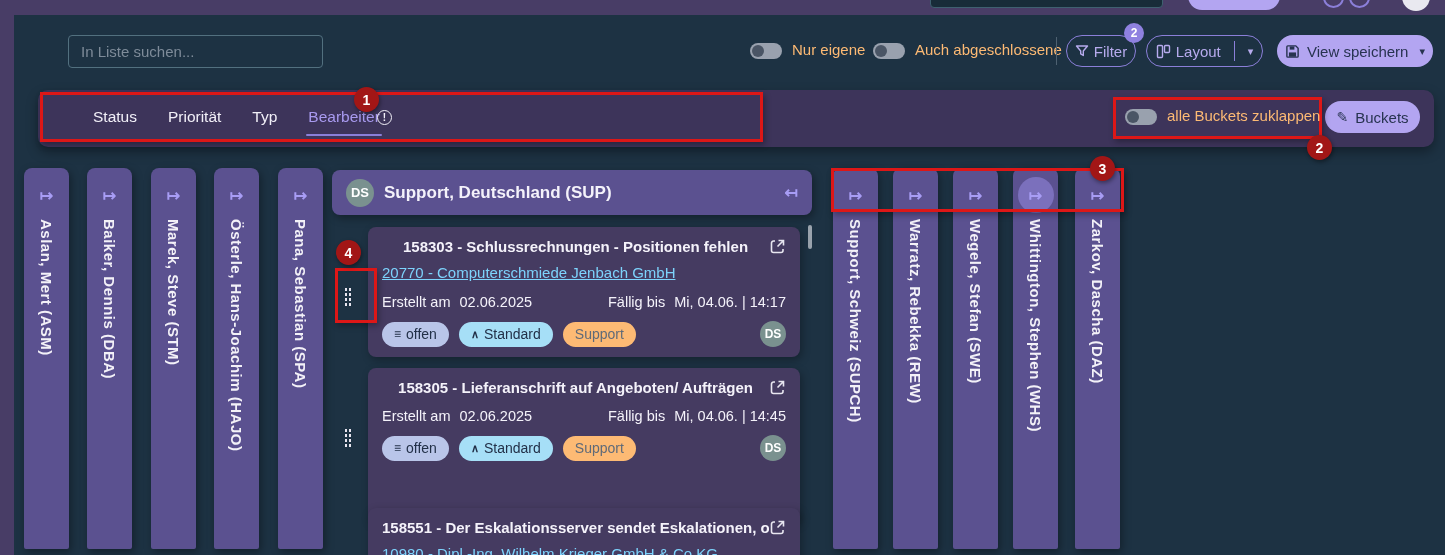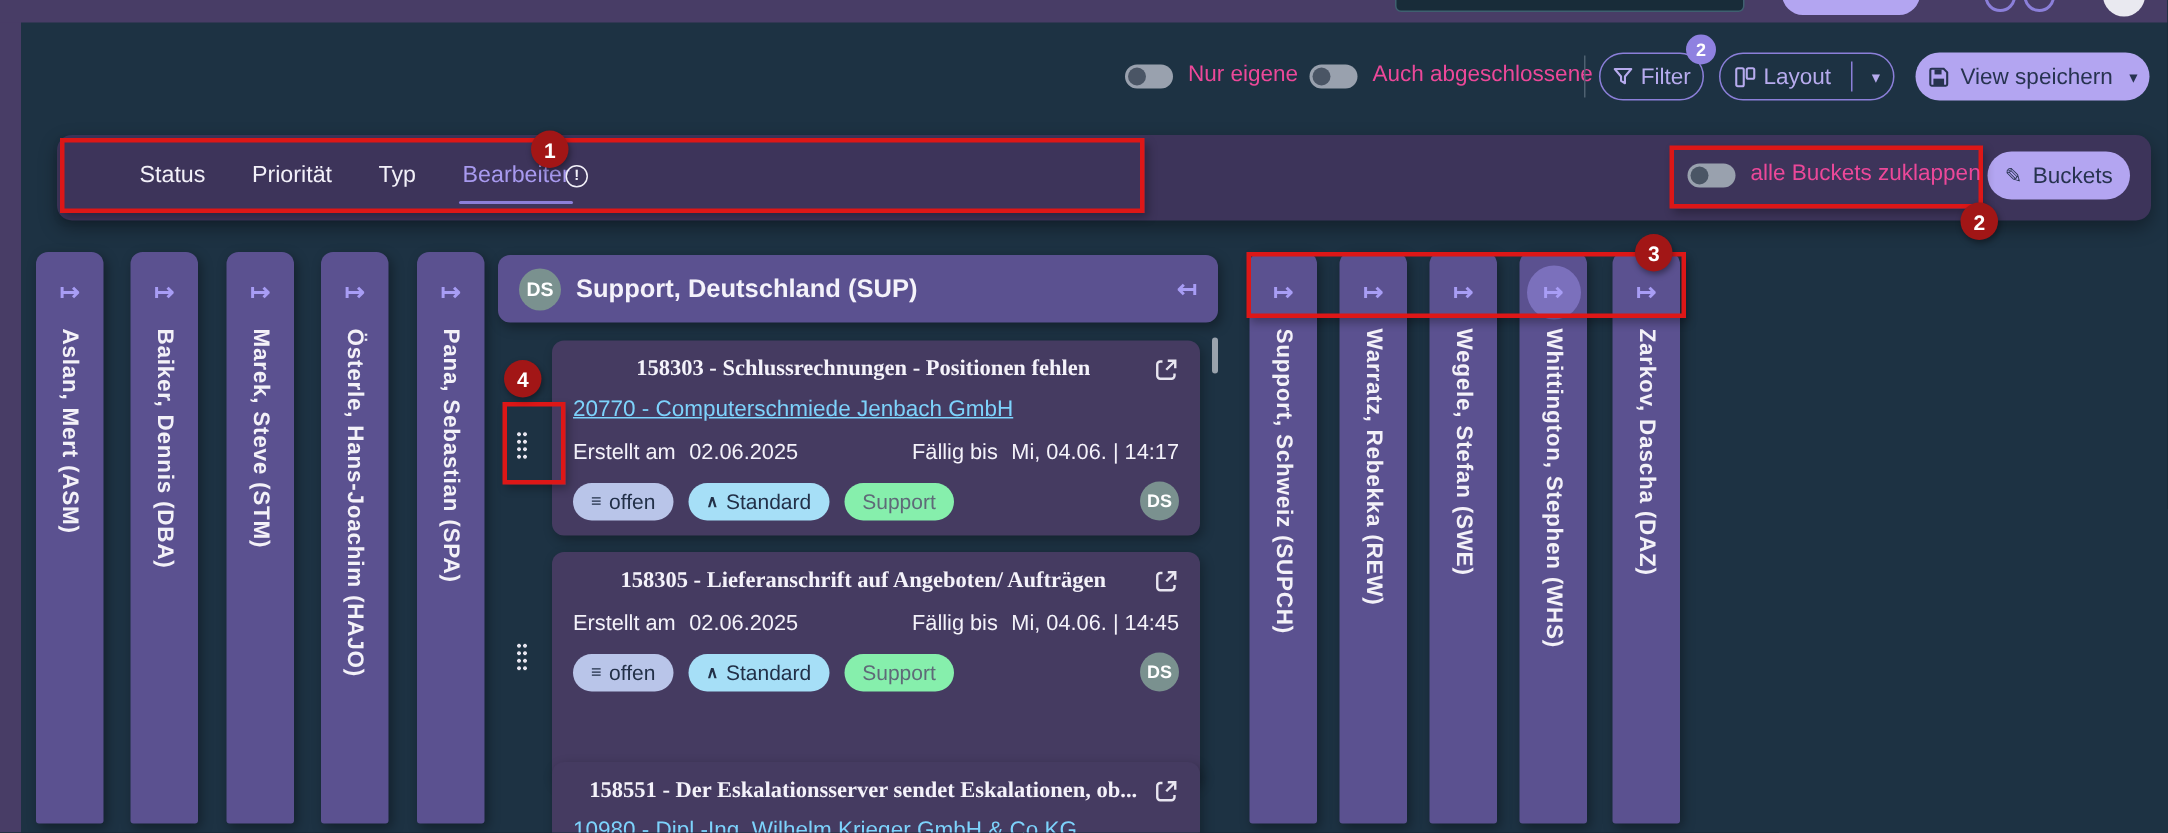--- a/index.html
+++ b/index.html
@@ -18,21 +18,21 @@
   .tb-avatar  { position:absolute; left:1402px; top:-17px; width:28px; height:28px; background:#e9e9f0;
                 border-radius:50%; z-index:6; }
 
   
   .search-input { position:absolute; left:68px; top:35px; width:255px; height:33px; background:transparent;
                   border:1px solid #52707f; border-radius:4px; color:#aebbc7; padding:0 12px; font-size:15px;
                   font-family:"Liberation Sans",sans-serif; }
   .search-input::placeholder { color:#7e8b99; }
   .toggle { position:absolute; width:32px; height:16px; background:#99a1ae; border-radius:9px; cursor:pointer; }
   .toggle .knob { position:absolute; left:2px; top:2px; width:12px; height:12px; border-radius:50%; background:#4a5565; }
-  .tglabel { position:absolute; color:#ec4899; font-size:15px; white-space:nowrap; }
+  .tglabel { position:absolute; color:#fdba74; font-size:15px; white-space:nowrap; }
   .vdivider { position:absolute; left:1056px; top:37px; width:1px; height:28px; background:#4e6171; }
   .obtn { position:absolute; height:32px; border:1px solid #8b7fd9; border-radius:16px; color:#b7abee;
           display:flex; align-items:center; justify-content:center; gap:5px; font-size:15px; cursor:pointer;
           background:transparent; }
   .fbtn { position:absolute; height:32px; background:#b3a5f1; border-radius:16px; color:#273350;
           display:flex; align-items:center; justify-content:center; gap:7px; font-size:15px; cursor:pointer; }
   .badge-count { position:absolute; left:1124px; top:23px; width:20px; height:20px; background:#8f81e0;
                  border-radius:50%; color:#fff; font-size:12px; font-weight:bold; display:flex;
                  align-items:center; justify-content:center; z-index:7; }
   .inner-div { width:1px; height:20px; background:#8b7fd9; margin:0 8px; }
@@ -63,33 +63,33 @@
                    border-radius:8px; box-shadow:2px 3px 8px rgba(0,0,0,.35); display:flex; align-items:center; }
   .bh-avatar { width:28px; height:28px; border-radius:50%; background:#7a918f; color:#fff; font-size:13px;
                font-weight:bold; display:flex; align-items:center; justify-content:center; margin-left:14px; }
   .bh-title { margin-left:10px; color:#f4f2fa; font-size:17px; font-weight:bold; }
   .bh-collapse { margin-left:auto; margin-right:14px; color:#a89df5; font-size:16px; font-weight:bold; cursor:pointer; }
   .scroll-thumb { position:absolute; left:808px; top:225px; width:4px; height:24px; background:#9aa3ad; border-radius:2px; }
 
   
   .card { position:absolute; left:368px; width:432px; background:#453b61; border-radius:8px;
           box-shadow:2px 3px 8px rgba(0,0,0,.3); padding:11px 14px; }
-  .card-title-row { display:flex; align-items:flex-start;font-family:Liberation Serif, serif; }
+  .card-title-row { display:flex; align-items:flex-start; }
   .card-title { flex:1; text-align:center; color:#f4f2fa; font-size:15px; font-weight:bold;
                 white-space:nowrap; overflow:hidden; }
   .card-link { margin-top:9px; color:#7dd3fc; font-size:15px; text-decoration:underline; cursor:pointer;
                display:inline-block; }
   .card-meta { display:flex; justify-content:space-between; margin-top:12px; color:#f4f2fa; font-size:14.5px; }
   .mlabel { font-weight:normal; margin-right:9px; }
   .card-badges { display:flex; gap:10px; margin-top:11px; align-items:center; }
   .pill { height:25px; border-radius:13px; padding:0 12px; display:flex; align-items:center; gap:5px;
           font-size:14px; color:#223048; cursor:pointer; }
   .pill.status { background:#b9c5e9; }
   .pill.prio { background:#a6dff7; }
-  .pill.type { background:#86efac; color:#5f6a78; }
+  .pill.type { background:#fdba74; color:#5f6a78; }
   .card-avatar { margin-left:auto; width:26px; height:26px; border-radius:50%; background:#7a918f; color:#fff;
                  font-size:12px; font-weight:bold; display:flex; align-items:center; justify-content:center; }
   .drag-handle { position:absolute; width:8px; height:20px;
                  background-image:radial-gradient(#e8e6f0 1.1px, transparent 1.3px);
                  background-size:4px 5px; cursor:grab; }
 
   
   .ann-box { position:absolute; border:3px solid #dd1717; z-index:40; box-shadow:2px 3px 6px rgba(0,0,0,.3); }
   .ann-circle { position:absolute; width:25px; height:25px; border-radius:50%; background:#a21616; color:#fff;
                 font-size:14px; font-weight:bold; display:flex; align-items:center; justify-content:center;
@@ -103,20 +103,21 @@
 
   <div class="frame-left"></div>
   <div class="frame-top">
     <div class="tb-search"></div>
     <div class="tb-btn"></div>
     <div class="tb-circ" style="left:1323px; top:-13px;"></div>
     <div class="tb-circ" style="left:1349px; top:-13px;"></div>
     <div class="tb-avatar"></div>
   </div>
 
+  <input class="search-input" type="text" placeholder="In Liste suchen..." style="">
   <div class="toggle" style="left:750px; top:43px;">
     <div class="knob"></div>
   </div>
   <div class="tglabel" style="left:792px; top:41px;">Nur eigene</div>
   <div class="toggle" style="left:873px; top:43px;">
     <div class="knob"></div>
   </div>
   <div class="tglabel" style="left:915px; top:41px;">Auch abgeschlossene</div>
   <div class="vdivider"></div>
 

